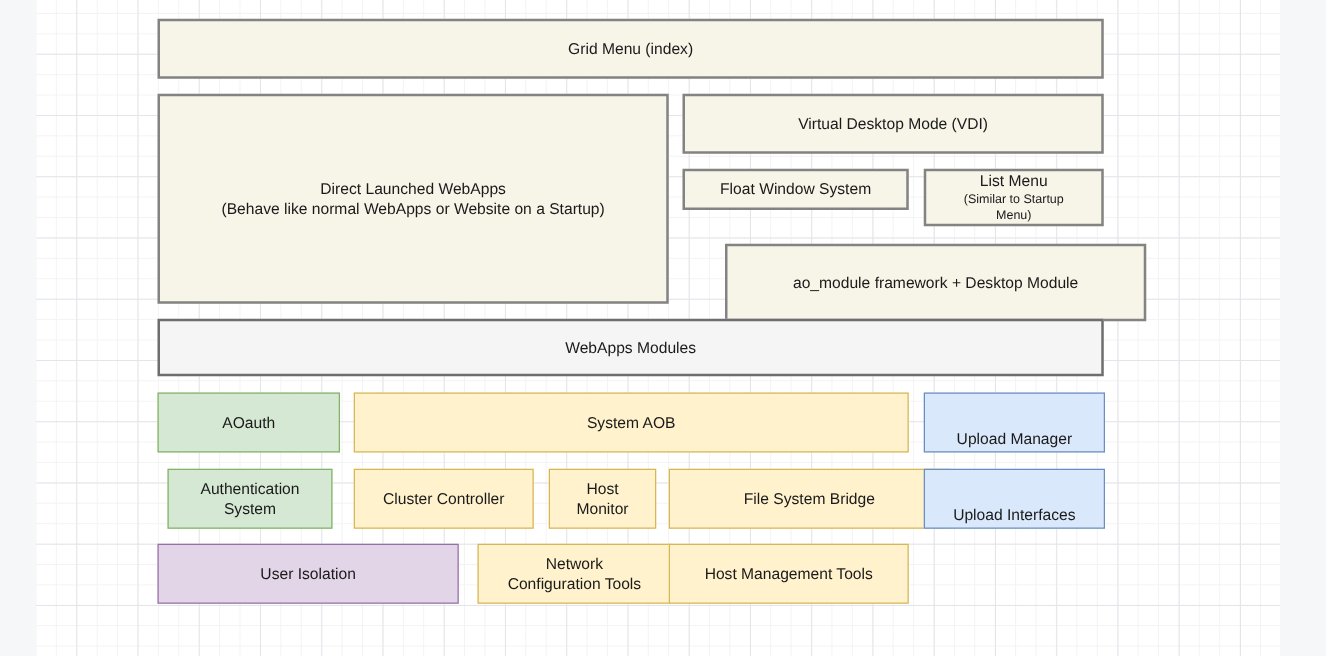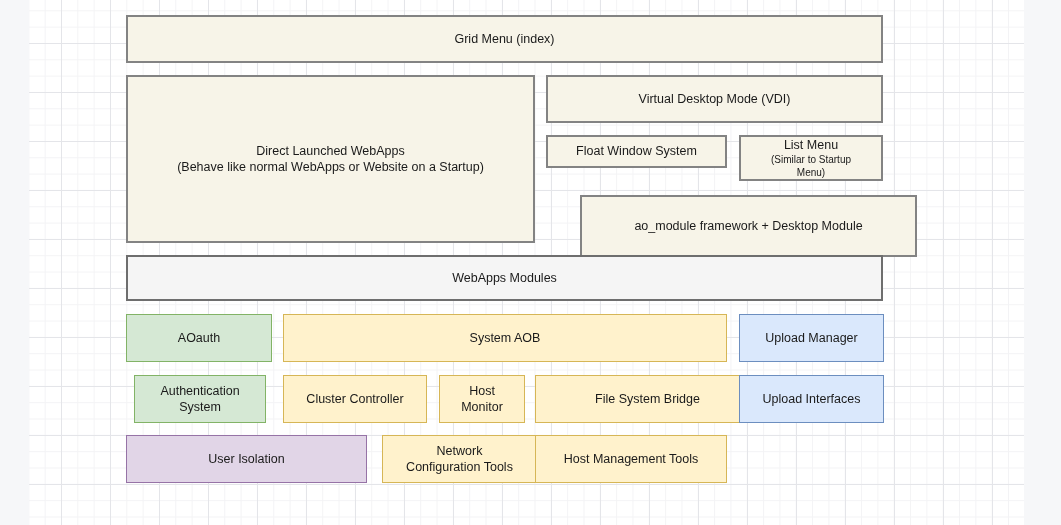--- a/index.html
+++ b/index.html
@@ -34,21 +34,21 @@
     text-align: center;
     font-size: 12.5px;
     line-height: 1.3;
     padding: 2px 22px;
   }
   .shape span { display: block; }
   .beige   { background: var(--beige-fill);  border: 2px solid var(--beige-border); }
   .graybox { background: var(--gray-fill);   border: 2px solid var(--gray-border); }
   .green   { background: var(--green-fill);  border: 1.5px solid var(--green-border); }
   .yellow  { background: var(--yellow-fill); border: 1.5px solid var(--yellow-border); }
-  .blue    { background: var(--blue-fill);   border: 1.5px solid var(--blue-border); }
+  .blue    { background: var(--blue-fill);   border: 1.5px solid var(--blue-border); justify-content: flex-end; }
   .purple  { background: var(--purple-fill); border: 1.5px solid var(--purple-border); }
   .sub-small { font-size: 10px; }
 </style>
 </head>
 <body>
 
 <div class="canvas">
 
   <div class="shape beige" style="left:97px; top:15px; width:757px; height:48px;">
     <span>Grid Menu (index)</span>

